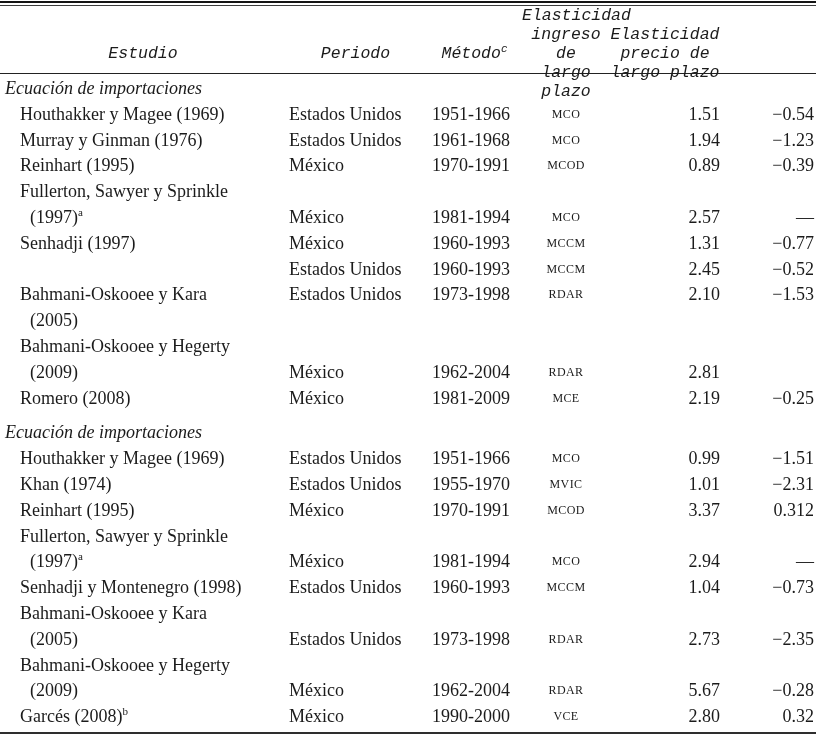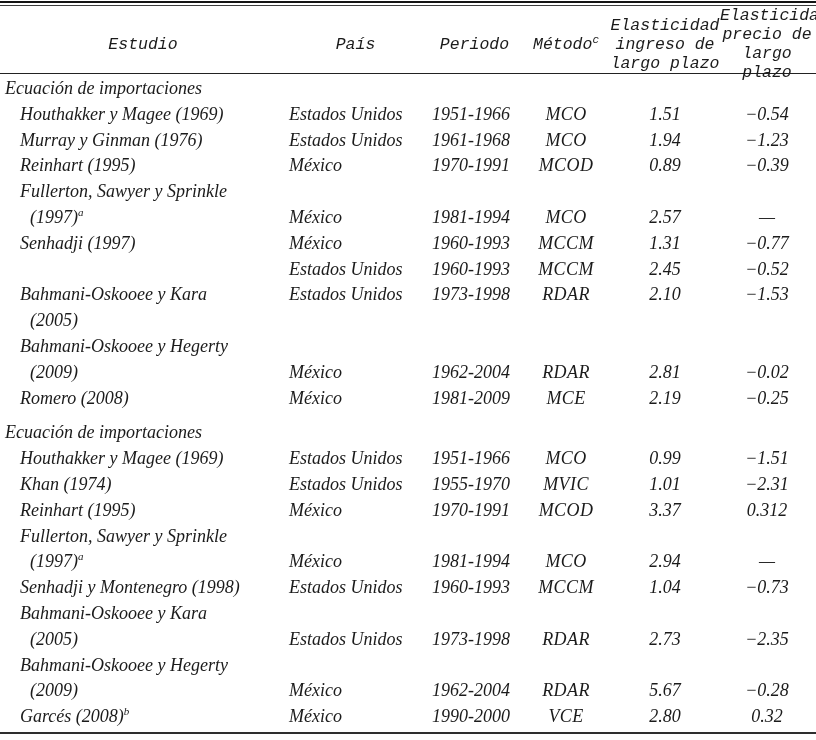--- a/index.html
+++ b/index.html
@@ -22,21 +22,20 @@
   }
   .rule-bottom {
     border-top: 2px solid #2e2e2e;
     margin-top: 2px;
   }
 
   .grid-cols {
     display: grid;
     grid-template-columns: 282px 143px 95px 88px 110px 94px;
     padding-left: 2px;
-    font-style: italic;
   }
 
   .thead {
     align-items: center;
     height: 67px;
     border-bottom: 1px solid #222222;
     font-style: italic;
     font-size: 16.5px;
   }
   .head { text-align: center; font-family: Liberation Mono, monospace; }
@@ -55,36 +54,35 @@
   .trow {
     line-height: 25.8px;
     font-size: 18px;
   }
   .c-estudio { white-space: nowrap; }
   .c-estudio.indent-1 { padding-left: 18px; }
   .c-estudio.indent-2 { padding-left: 28px; }
   .c-pais, .c-periodo { padding-left: 5px; white-space: nowrap; }
   .c-metodo {
     text-align: center;
-    font-size: 18px;
+    font-size: 12px;
     letter-spacing: 0.4px;
   }
-  .c-ingreso, .c-precio { text-align: center; }
+  .c-ingreso, .c-precio { text-align: right; }
   sup { font-size: 11px; line-height: 0; }
 </style>
 </head>
 <body>
 
 <div class="page">
 
   <div class="rule-top"></div>
 
   <div class="thead grid-cols">
     <div class="head">Estudio</div>
-    <div class="head">País</div>
     <div class="head">Periodo</div>
     <div class="head"><span>Método</span><sup>c</sup></div>
     <div class="head multiline">Elasticidad
 ingreso de
 largo plazo</div>
     <div class="head multiline">Elasticidad
 precio de
 largo plazo</div>
   </div>
 
@@ -180,21 +178,20 @@
     <div class="cell c-ingreso"></div>
     <div class="cell c-precio"></div>
   </div>
 
   <div class="trow grid-cols">
     <div class="cell c-estudio indent-2"><span>(2009)</span><sup></sup></div>
     <div class="cell c-pais">México</div>
     <div class="cell c-periodo">1962-2004</div>
     <div class="cell c-metodo">RDAR</div>
     <div class="cell c-ingreso">2.81</div>
-    <div class="cell c-precio">−0.02</div>
   </div>
 
   <div class="trow grid-cols">
     <div class="cell c-estudio indent-1"><span>Romero (2008)</span><sup></sup></div>
     <div class="cell c-pais">México</div>
     <div class="cell c-periodo">1981-2009</div>
     <div class="cell c-metodo">MCE</div>
     <div class="cell c-ingreso">2.19</div>
     <div class="cell c-precio">−0.25</div>
   </div>

